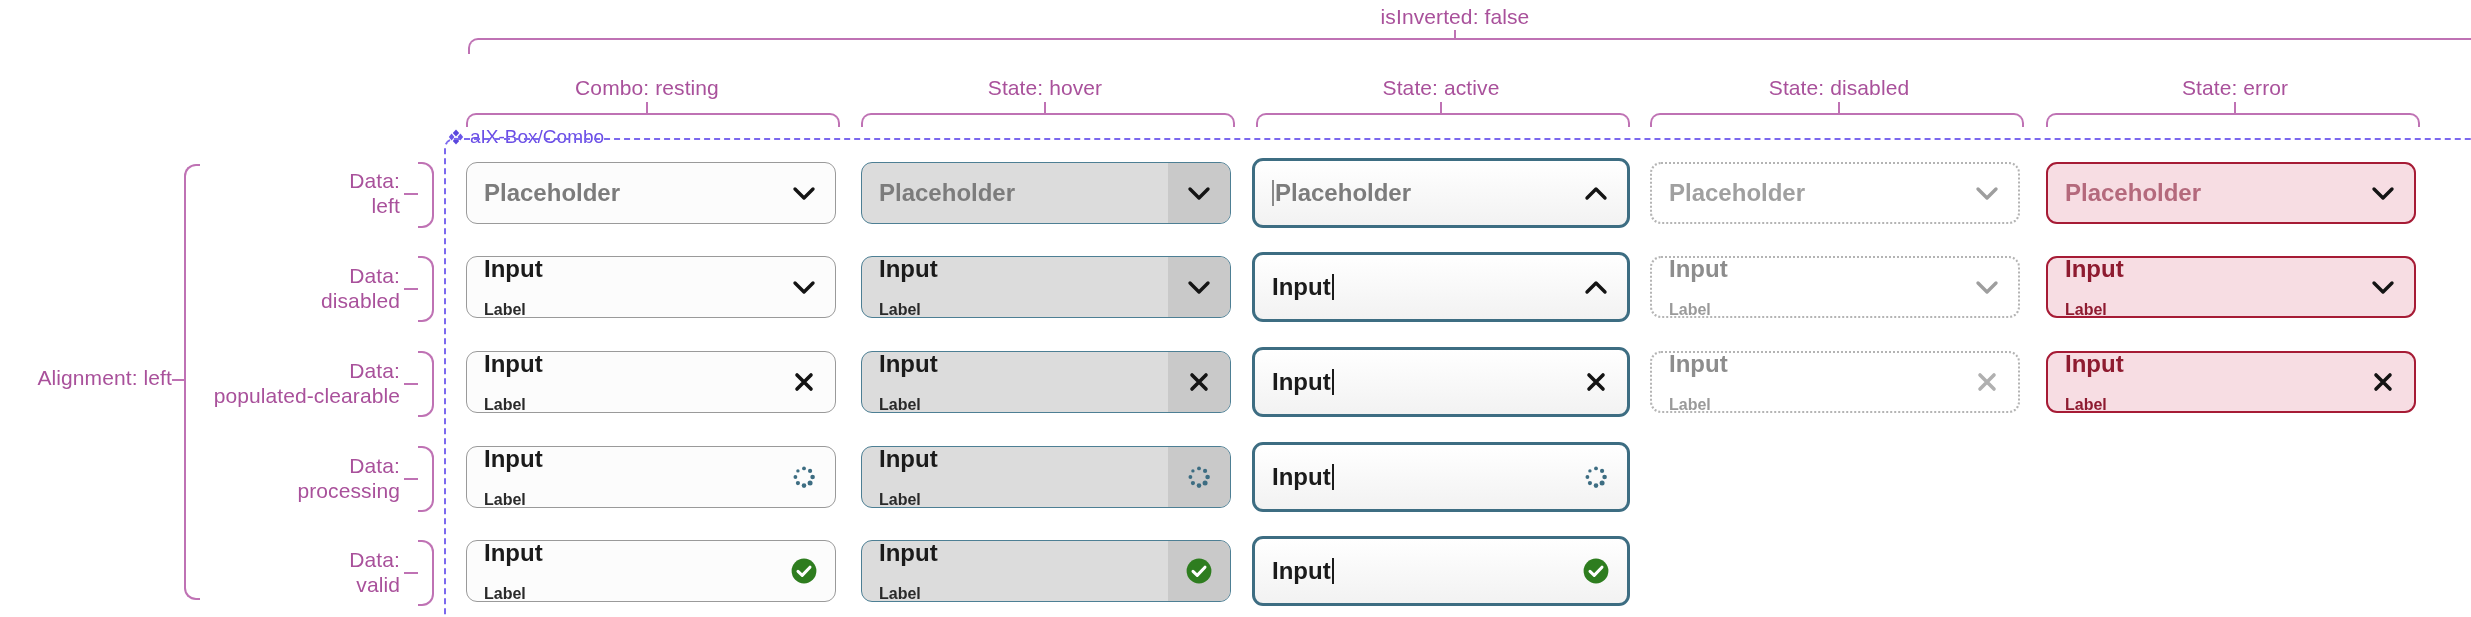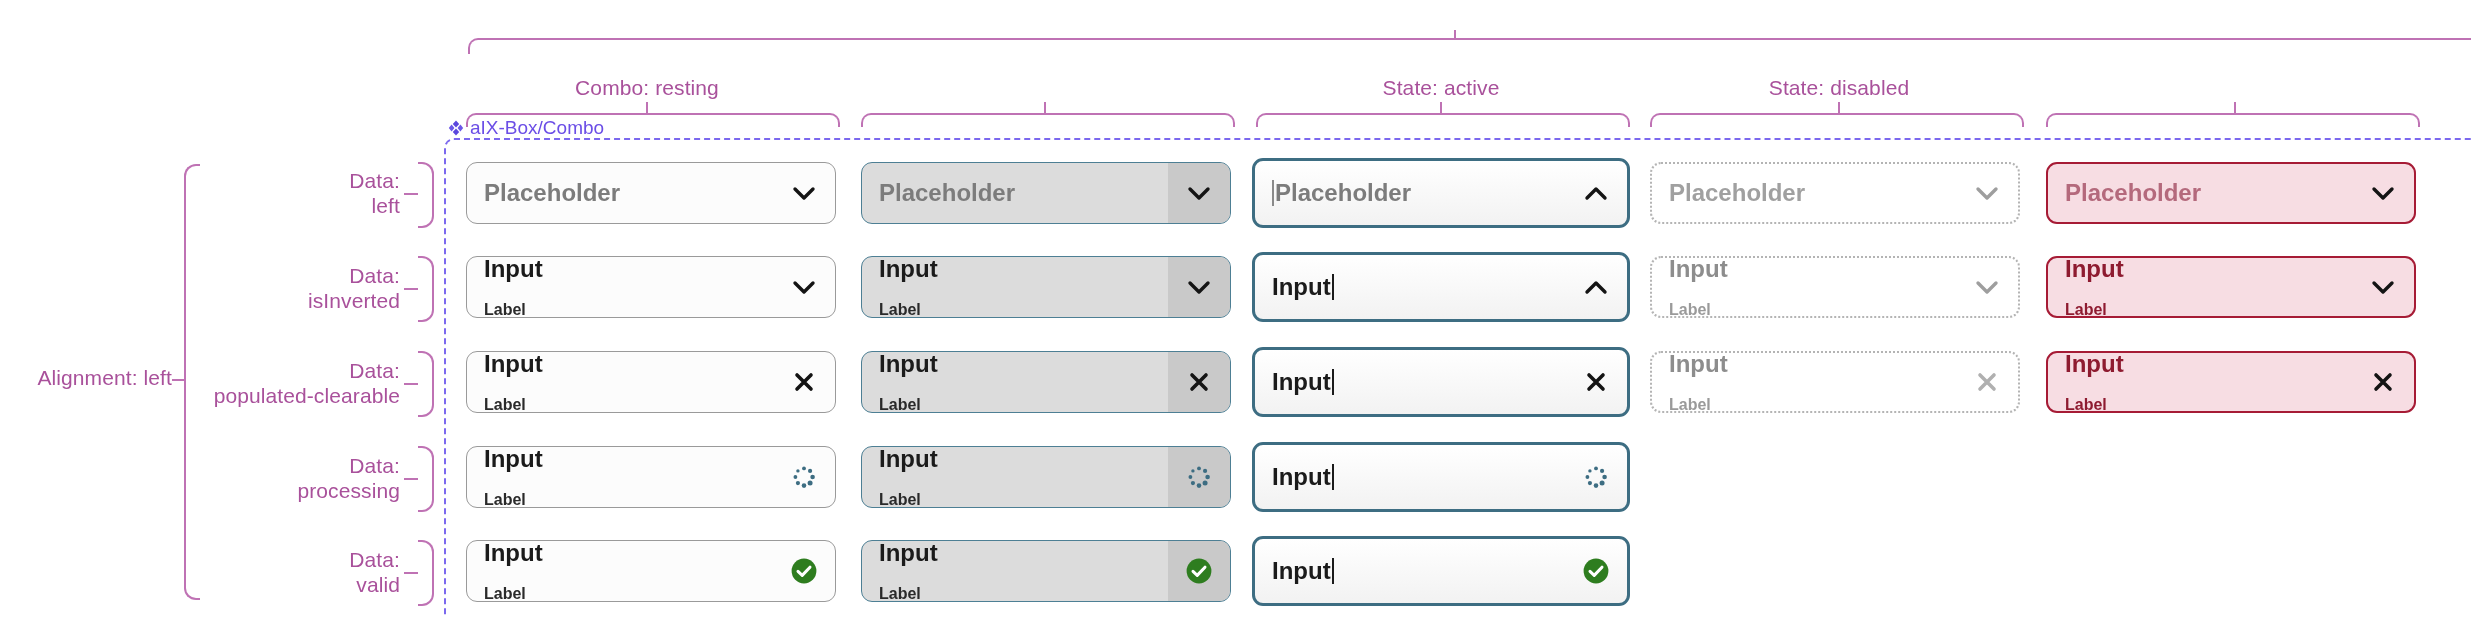--- a/index.html
+++ b/index.html
@@ -191,42 +191,45 @@
     line-height: 1.14;
   }
 
   .ico { display: block; }
 </style>
 </head>
 <body>
 
 <div id="stage">
 
+  <div class="anno center" style="left:1305px; top:5px; width:300px;">isInverted: false</div>
   <div class="top-bracket" style="left:468px; top:38px; width:2010px; height:14px;"></div>
   <div class="tick-v" style="left:1454px; top:30px; height:10px;"></div>
 
   <div class="anno center" style="left:502px; top:76px; width:290px;">Combo: resting</div>
   <div class="tick-v" style="left:646px; top:102px; height:12px;"></div>
   <div class="col-bracket" style="left:466px; top:113px; width:370px;"></div>
 
+  <div class="anno center" style="left:900px; top:76px; width:290px;">State: hover</div>
   <div class="tick-v" style="left:1044px; top:102px; height:12px;"></div>
   <div class="col-bracket" style="left:861px; top:113px; width:370px;"></div>
 
   <div class="anno center" style="left:1296px; top:76px; width:290px;">State: active</div>
   <div class="tick-v" style="left:1440px; top:102px; height:12px;"></div>
   <div class="col-bracket" style="left:1256px; top:113px; width:370px;"></div>
 
   <div class="anno center" style="left:1694px; top:76px; width:290px;">State: disabled</div>
   <div class="tick-v" style="left:1838px; top:102px; height:12px;"></div>
   <div class="col-bracket" style="left:1650px; top:113px; width:370px;"></div>
 
+  <div class="anno center" style="left:2090px; top:76px; width:290px;">State: error</div>
   <div class="tick-v" style="left:2234px; top:102px; height:12px;"></div>
   <div class="col-bracket" style="left:2046px; top:113px; width:370px;"></div>
 
-  <div class="frame-label" style="left:448px; top:117px;">
+  <div class="frame-label" style="left:448px; top:126px;">
     <span class="figma-diamond">
       <svg class="ico" width="16" height="16" viewBox="0 0 16 16" aria-hidden="true">
         <path d="M8 0.6 L11.2 4 L8 7.4 L4.8 4 Z" fill="#5a46dd"></path>
         <path d="M8 8.6 L11.2 12 L8 15.4 L4.8 12 Z" fill="#5a46dd"></path>
         <path d="M3.6 4.6 L6.4 8 L3.6 11.4 L0.8 8 Z" fill="#6b57e8"></path>
         <path d="M12.4 4.6 L15.2 8 L12.4 11.4 L9.6 8 Z" fill="#6b57e8"></path>
       </svg>
     </span>
     <span>aIX-Box/Combo</span>
   </div>
@@ -238,21 +241,21 @@
 
   <div class="anno right" style="left:200px; top:169px; width:200px;">
     <div>Data:</div>
     <div>left</div>
   </div>
   <div class="tick-h" style="left:404px; top:193px; width:14px;"></div>
   <div class="row-bracket" style="left:418px; top:162px; height:62px;"></div>
 
   <div class="anno right" style="left:200px; top:264px; width:200px;">
     <div>Data:</div>
-    <div>isInverted</div>
+    <div>disabled</div>
   </div>
   <div class="tick-h" style="left:404px; top:288px; width:14px;"></div>
   <div class="row-bracket" style="left:418px; top:256px; height:62px;"></div>
 
   <div class="anno right" style="left:60px; top:359px; width:340px;">
     <div>Data:</div>
     <div>populated-clearable</div>
   </div>
   <div class="tick-h" style="left:404px; top:383px; width:14px;"></div>
   <div class="row-bracket" style="left:418px; top:351px; height:62px;"></div>

